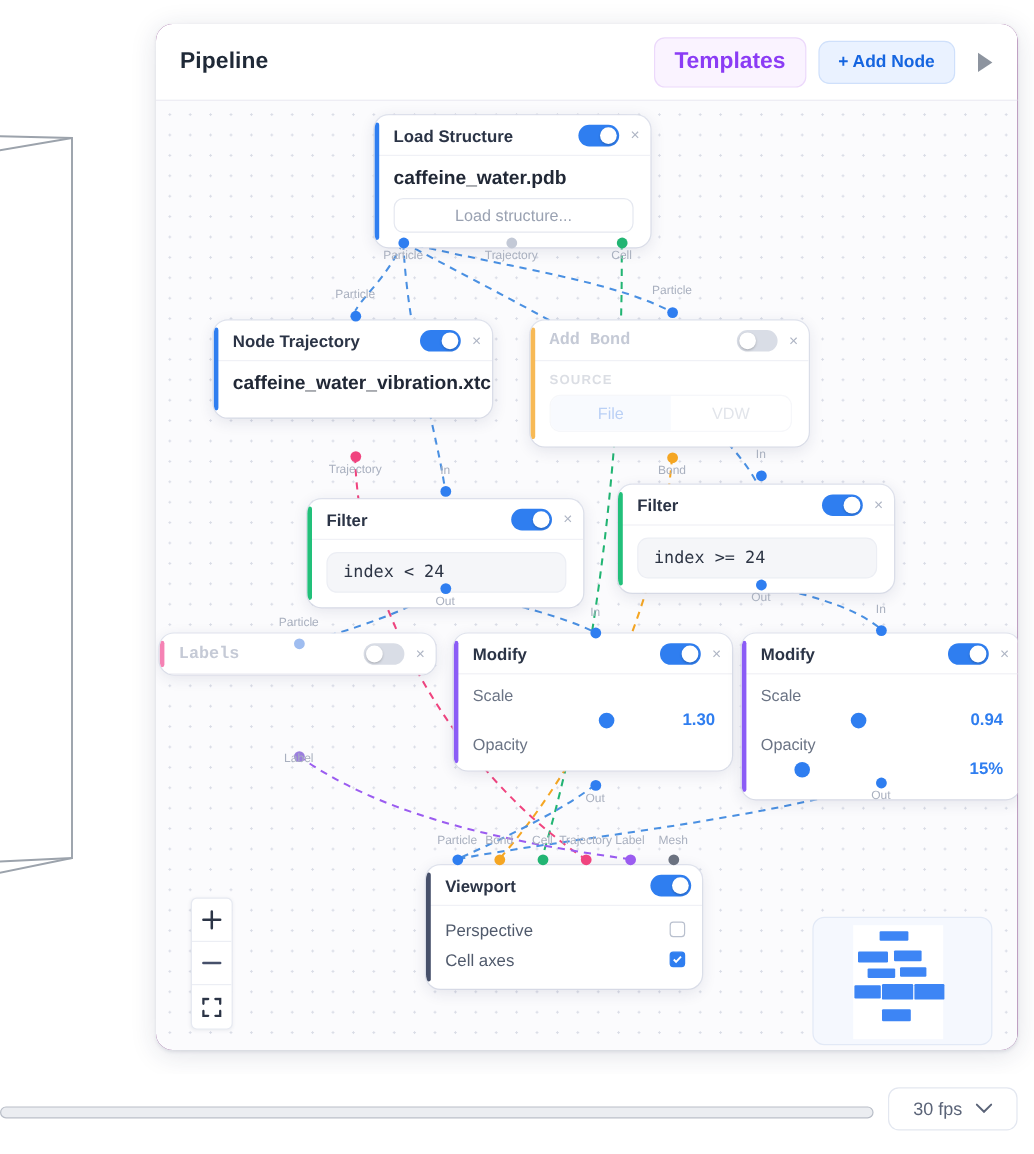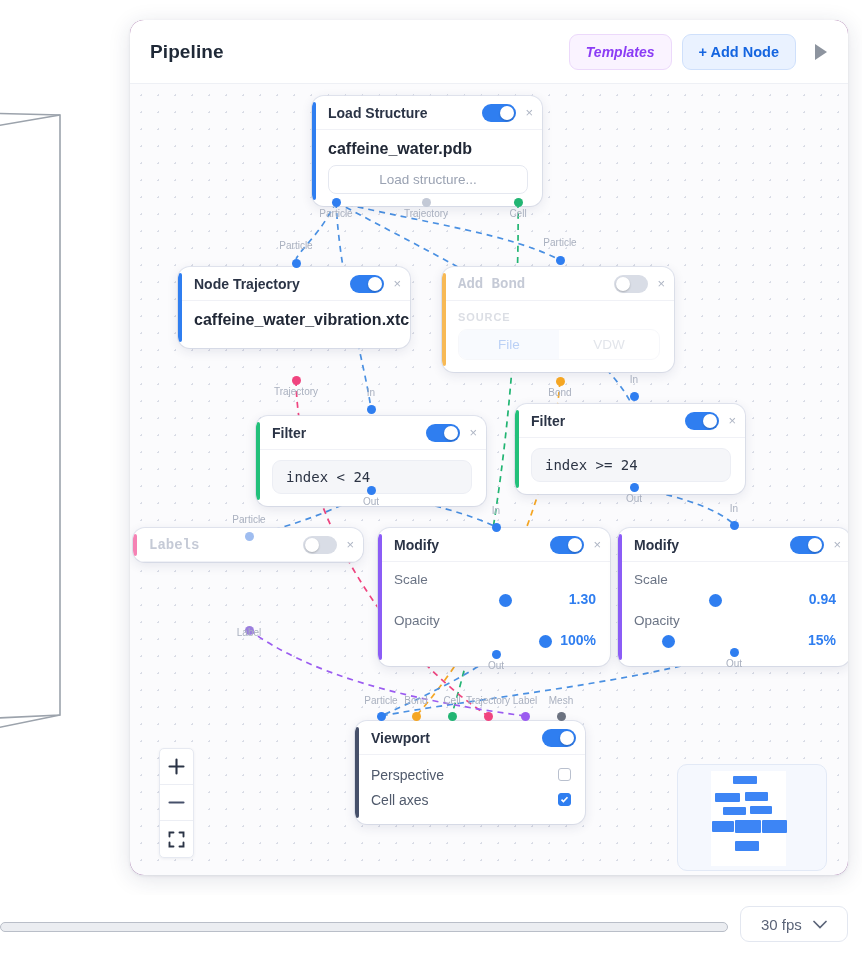--- a/index.html
+++ b/index.html
@@ -26,22 +26,22 @@
   }
   .panel-header {
     position: relative; height: 64px; background: #ffffff;
     display: flex; align-items: center; padding: 0 14px 0 20px;
     border-bottom: 1px solid #eef0f5;
   }
   .panel-title { font-size: 19px; font-weight: 700; color: #1f2937; letter-spacing: .1px; }
   .header-actions { margin-left: auto; display: flex; align-items: center; gap: 10px; }
   .btn-templates {
     background: #faf3ff; border: 1px solid #ecd9fb; color: #8b3cf5;
-    font-size: 14px; font-weight: 700; border-radius: 9px;
-    padding: 9px 16px; cursor: pointer; white-space: nowrap; font-style: italic;
+    font-size: 19px; font-weight: 700; border-radius: 9px;
+    padding: 9px 16px; cursor: pointer; white-space: nowrap;
   }
   .btn-addnode {
     background: #eaf2ff; border: 1px solid #cfe0fb; color: #1565e0;
     font-size: 14.5px; font-weight: 700; border-radius: 9px;
     padding: 9px 16px; cursor: pointer; white-space: nowrap;
   }
   .btn-play {
     width: 26px; height: 26px; display: flex; align-items: center; justify-content: center;
     cursor: pointer; margin-left: 2px;
   }
@@ -364,24 +364,20 @@
         <div class="node-body">
           <div class="slider-row">
             <div class="slider-label">Scale</div>
             <div class="slider-line">
               <div class="slider-knob" style="left:52%"></div>
               <div class="slider-val">1.30</div>
             </div>
           </div>
           <div class="slider-row">
             <div class="slider-label">Opacity</div>
-            <div class="slider-line">
-              <div class="slider-knob" style="left:72%"></div>
-              <div class="slider-val">100%</div>
-            </div>
           </div>
         </div>
       </div>
       <div class="port" style="left:362px; top:439px; background:#2f7ef0"></div>
       <div class="port-label" style="left:366px; top:421px;">In</div>
       <div class="port" style="left:362px; top:566px; background:#2f7ef0"></div>
       <div class="port-label" style="left:366px; top:576px;">Out</div>
 
       <div class="node" style="left:488px; top:444px; width:232px;">
         <div class="accent" style="background:#8b5cf6"></div>

